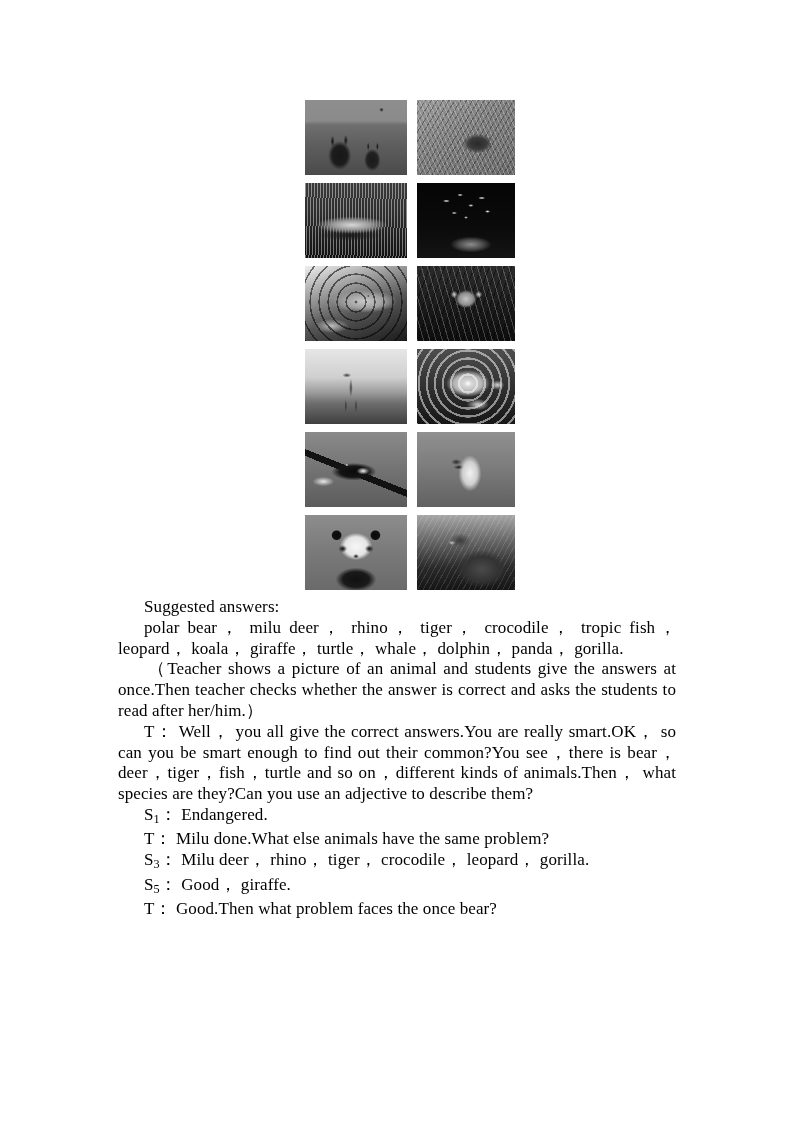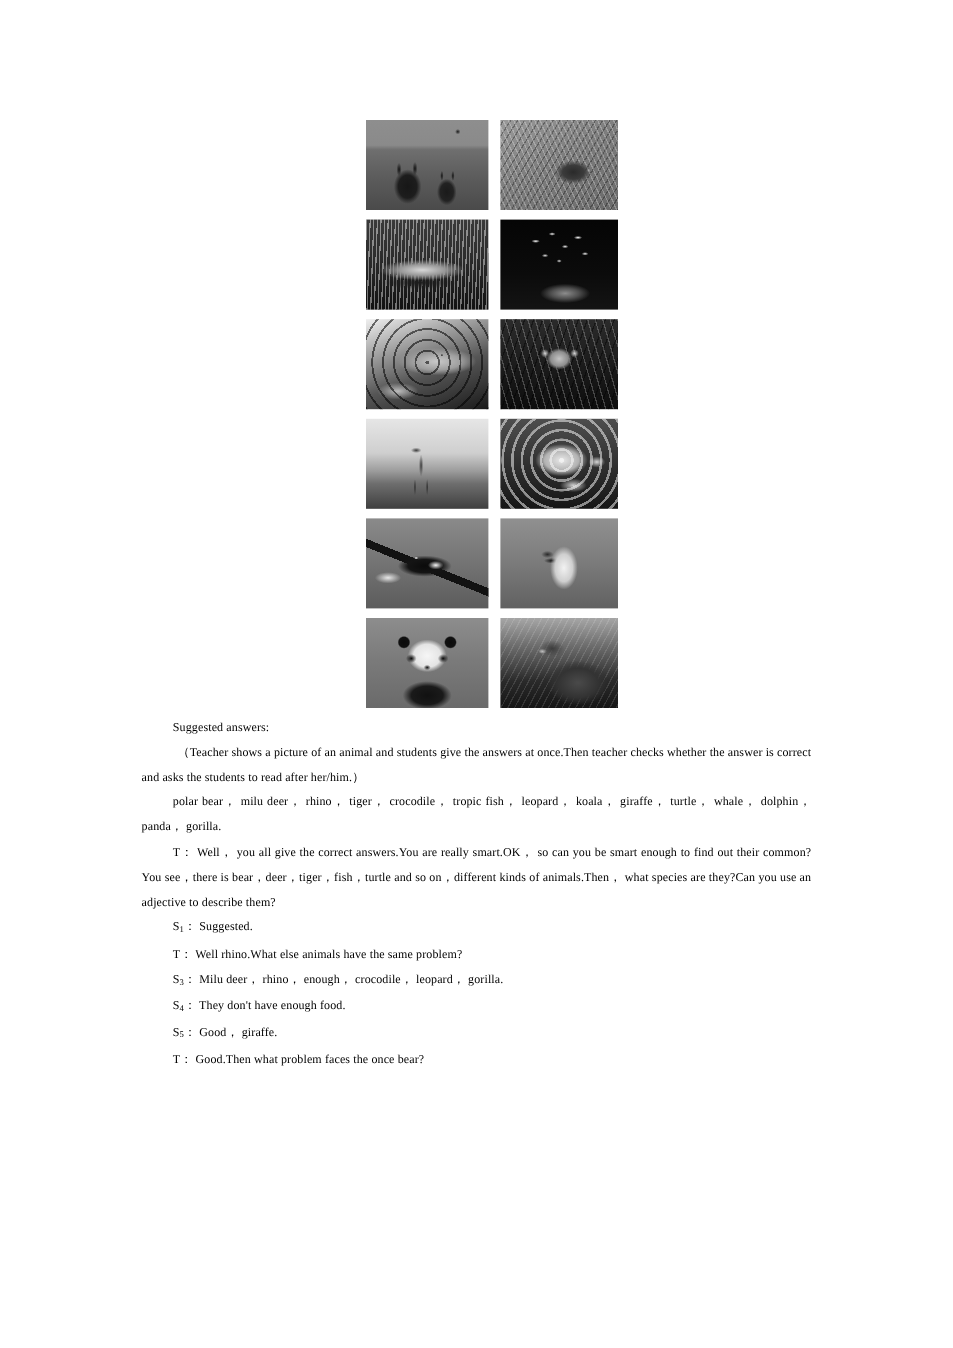--- a/index.html
+++ b/index.html
@@ -169,21 +169,21 @@
   }
 
   
   .body-text {
     position: absolute;
     left: 118px;
     top: 597px;
     width: 558px;
   }
   .para {
-    font-size: 10px;
+    font-size: 17px;
     line-height: 20.8px;
     text-align: justify;
     text-justify: inter-word;
     margin: 0;
     letter-spacing: 0.1px;
   }
   .para.indent { text-indent: 26px; }
   .para.indent-wide { text-indent: 30px; }
   .para.dialog {
     text-indent: 26px;
@@ -234,28 +234,27 @@
         <span class="cap">panda</span>
       </div>
       <div class="photo ph-gorilla">
         <span class="cap">gorilla</span>
       </div>
     </div>
 
   <div class="body-text">
     <p class="para indent">Suggested answers:</p>
 
+    <p class="para indent">polar bear， milu deer， rhino， tiger， crocodile， tropic fish， leopard， koala， giraffe， turtle， whale， dolphin， panda， gorilla.</p>
+
     <p class="para indent-wide">（Teacher shows a picture of an animal and students give the answers at once.Then teacher checks whether the answer is correct and asks the students to read after her/him.）</p>
-
-    <p class="para indent">polar bear， milu deer， rhino， tiger， crocodile， tropic fish， leopard， koala， giraffe， turtle， whale， dolphin， panda， gorilla.</p>
 
     <div id="dialogue">
         <p class="para indent"><span>T</span><span>：</span><span> Well， you all give the correct answers.You are really smart.OK， so can you be smart enough to find out their common?You see，there is bear，deer，tiger，fish，turtle and so on，different kinds of animals.Then， what species are they?Can you use an adjective to describe them?</span></p>
-        <p class="para dialog"><span>S</span><sub>1</sub><span>：</span><span> Suggested.</span></p>
-        <p class="para dialog"><span>T</span><span>：</span><span> Well rhino.What else animals have the same problem?</span></p>
-        <p class="para dialog"><span>S</span><sub>3</sub><span>：</span><span> Milu deer， rhino， enough， crocodile， leopard， gorilla.</span></p>
-        <p class="para dialog"><span>S</span><sub>4</sub><span>：</span><span> They don't have enough food.</span></p>
+        <p class="para dialog"><span>S</span><sub>1</sub><span>：</span><span> Endangered.</span></p>
+        <p class="para dialog"><span>T</span><span>：</span><span> Milu done.What else animals have the same problem?</span></p>
+        <p class="para dialog"><span>S</span><sub>3</sub><span>：</span><span> Milu deer， rhino， tiger， crocodile， leopard， gorilla.</span></p>
         <p class="para dialog"><span>S</span><sub>5</sub><span>：</span><span> Good， giraffe.</span></p>
         <p class="para dialog"><span>T</span><span>：</span><span> Good.Then what problem faces the once bear?</span></p>
       </div>
   </div>
 
 </div>
 
 </body></html>

